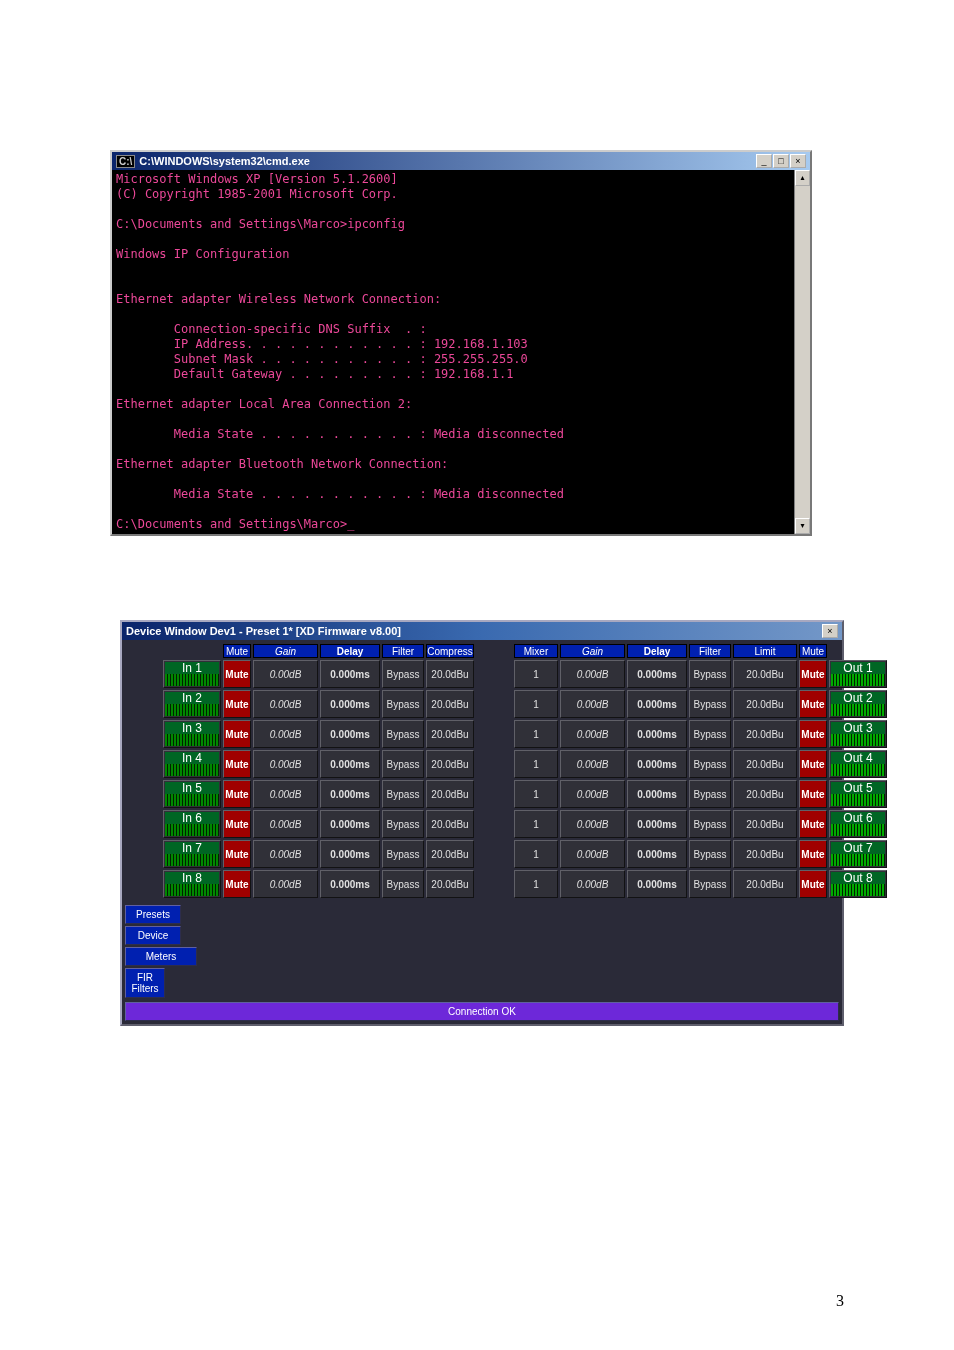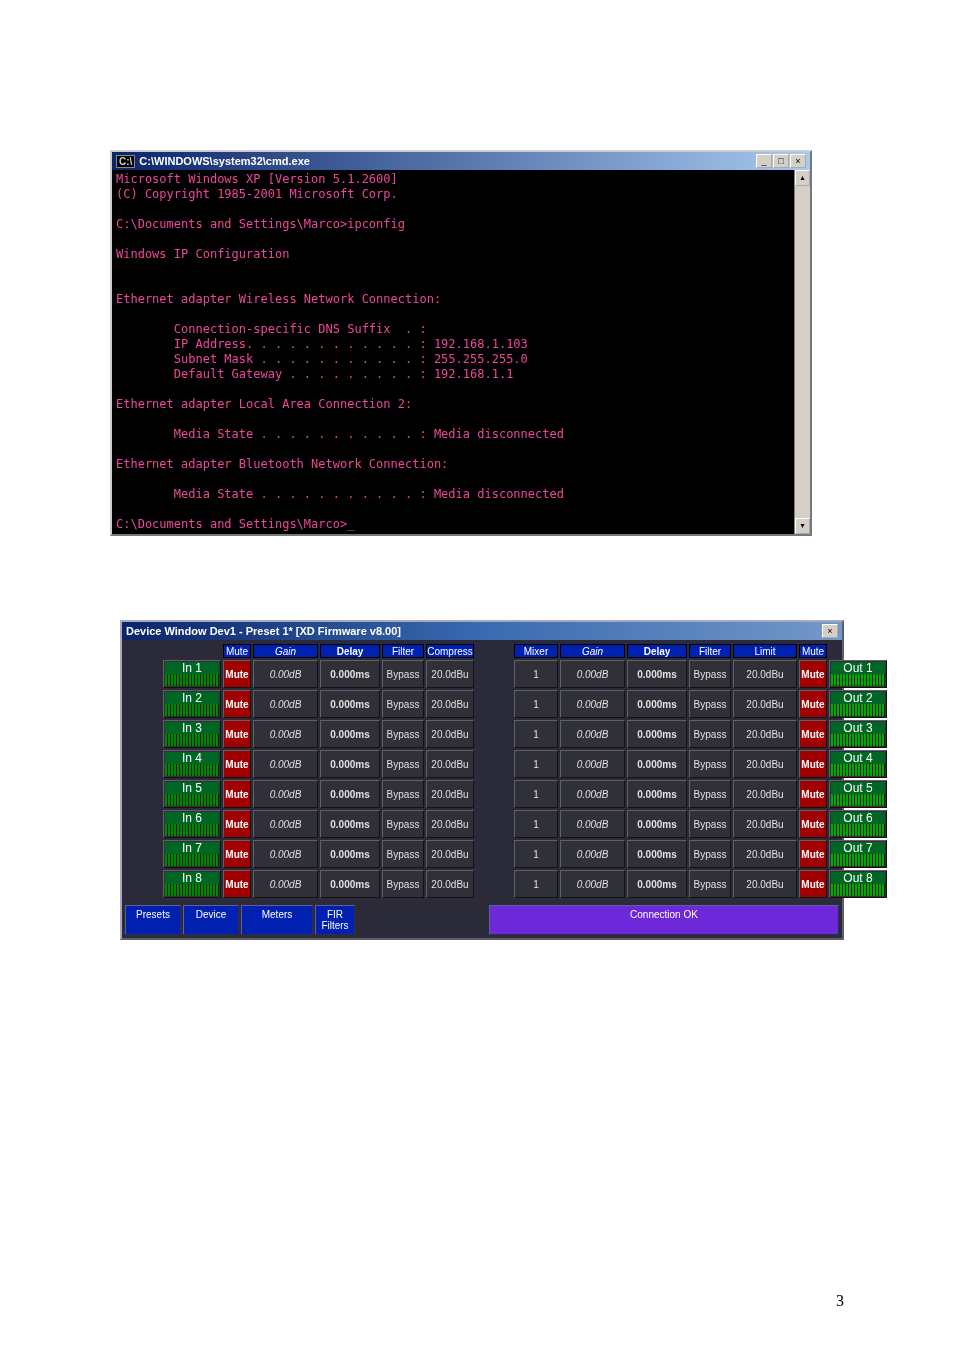--- a/index.html
+++ b/index.html
@@ -138,20 +138,21 @@
   .w-delay { width: 60px; font-weight: bold; }
   .w-filt  { width: 42px; }
   .w-comp  { width: 48px; }
   .w-mix   { width: 44px; }
   .w-limit { width: 64px; }
   .dev-footer {
     display: flex;
     gap: 2px;
     padding: 3px;
     font: 10px Tahoma, sans-serif;
+    flex-direction: column;
   }
   .fbtn {
     background: #0020b0;
     color: #fff;
     border: 1px outset #6060a0;
     padding: 3px 0;
     text-align: center;
   }
   .fbtn-green { background: #6d28d9; flex: 1; }
   .fw1 { width: 56px; }

